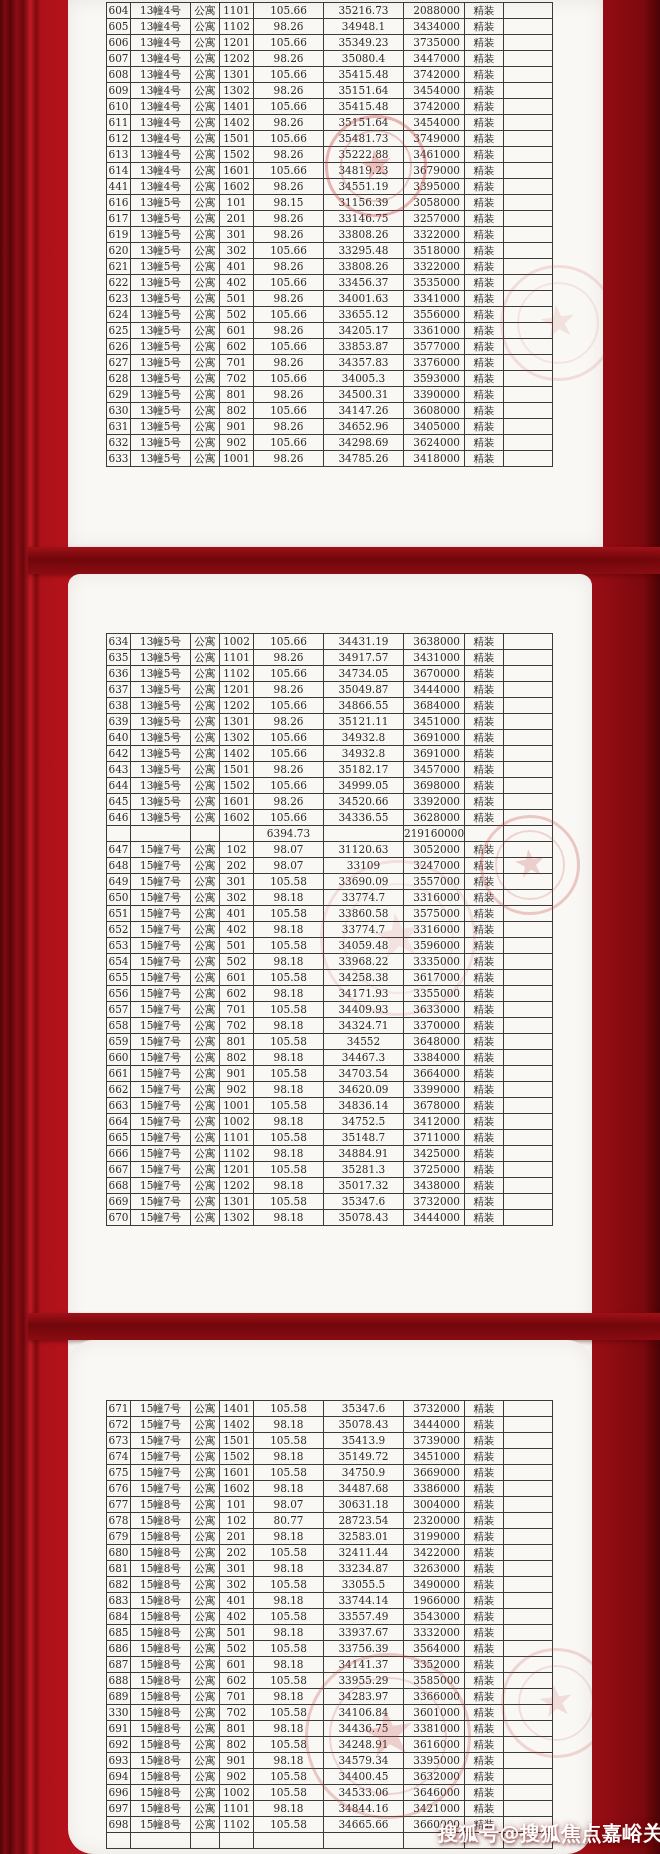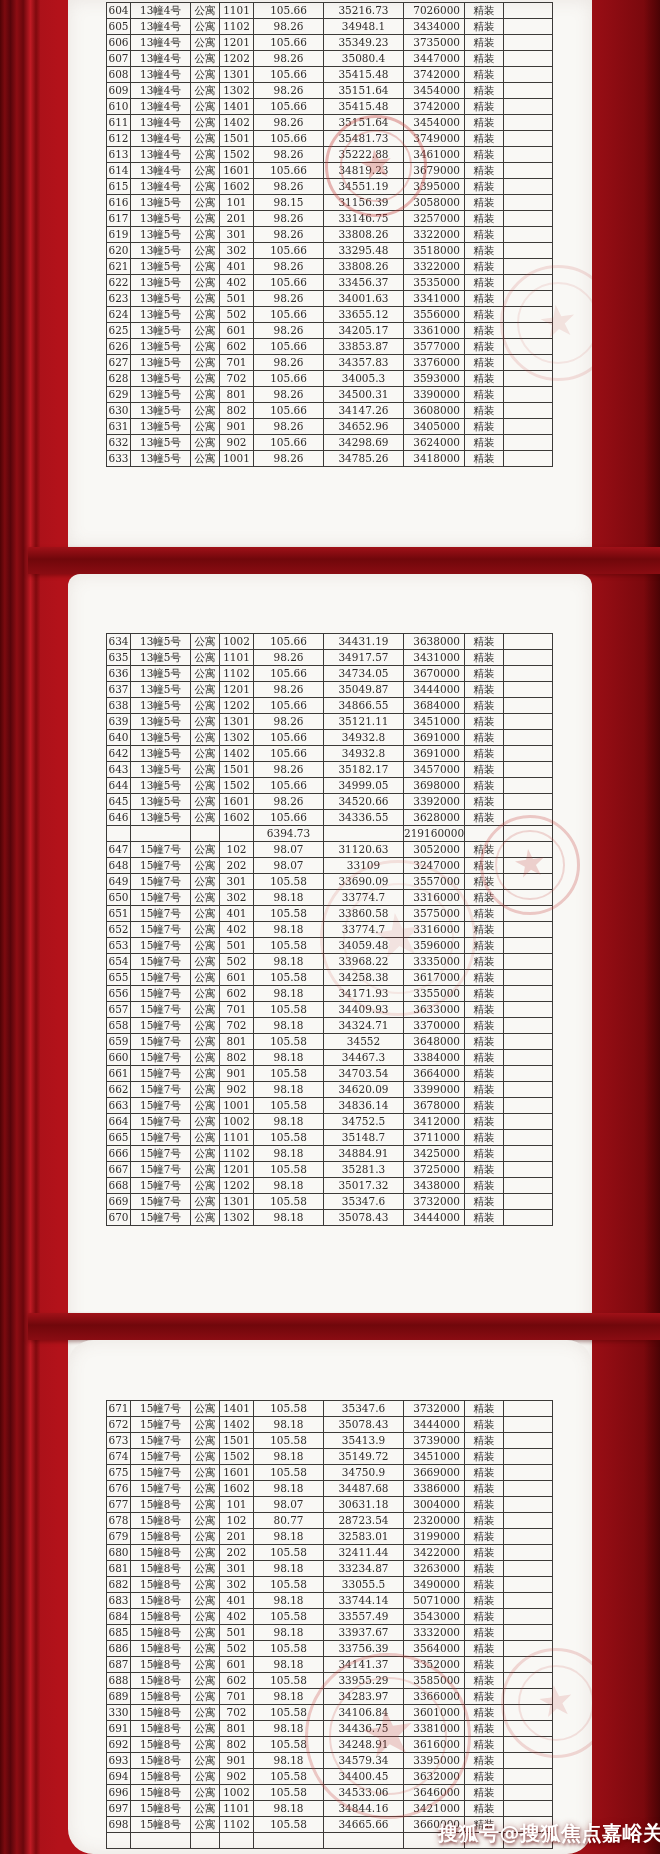--- a/index.html
+++ b/index.html
@@ -35,21 +35,21 @@
   }
   #band-1{top:547px;}
   #band-2{top:1313px;}
 
   .panel{
     position:absolute;left:68px;width:524px;
     background:var(--panel,#f9f8f5);
     overflow:hidden;
     box-shadow:inset 0 0 18px rgba(120,90,80,.12);
   }
-  #panel-1{top:0;height:547px;}
+  #panel-1{top:0;height:547px;padding-left:11px;}
   #panel-2{top:574px;height:931px;border-radius:12px;}
   #panel-3{top:1340px;height:514px;border-radius:25px;}
 
   table.price{
     position:absolute;left:38px;
     width:446px;
     border-collapse:collapse;
     table-layout:fixed;
     border:1.5px solid #2a2826;
   }
@@ -120,21 +120,21 @@
           <col class="c9">
       </colgroup>
       <tbody>
           <tr>
             <td>604</td>
             <td>13幢4号</td>
             <td>公寓</td>
             <td>1101</td>
             <td>105.66</td>
             <td>35216.73</td>
-            <td>7026000</td>
+            <td>2088000</td>
             <td>精装</td>
             <td></td>
           </tr>
           <tr>
             <td>605</td>
             <td>13幢4号</td>
             <td>公寓</td>
             <td>1102</td>
             <td>98.26</td>
             <td>34948.1</td>
@@ -235,21 +235,21 @@
             <td>13幢4号</td>
             <td>公寓</td>
             <td>1601</td>
             <td>105.66</td>
             <td>34819.23</td>
             <td>3679000</td>
             <td>精装</td>
             <td></td>
           </tr>
           <tr>
-            <td>615</td>
+            <td>441</td>
             <td>13幢4号</td>
             <td>公寓</td>
             <td>1602</td>
             <td>98.26</td>
             <td>34551.19</td>
             <td>3395000</td>
             <td>精装</td>
             <td></td>
           </tr>
           <tr>
@@ -1030,21 +1030,21 @@
             <td>精装</td>
             <td></td>
           </tr>
           <tr>
             <td>683</td>
             <td>15幢8号</td>
             <td>公寓</td>
             <td>401</td>
             <td>98.18</td>
             <td>33744.14</td>
-            <td>5071000</td>
+            <td>1966000</td>
             <td>精装</td>
             <td></td>
           </tr>
           <tr>
             <td>684</td>
             <td>15幢8号</td>
             <td>公寓</td>
             <td>402</td>
             <td>105.58</td>
             <td>33557.49</td>

